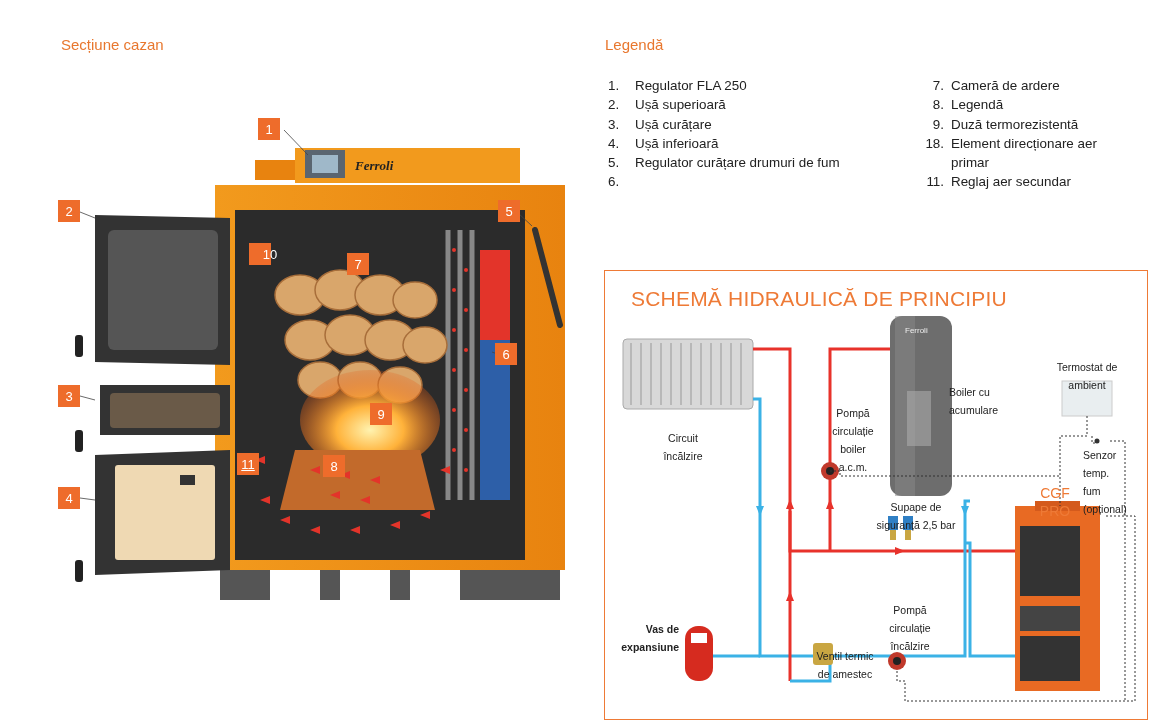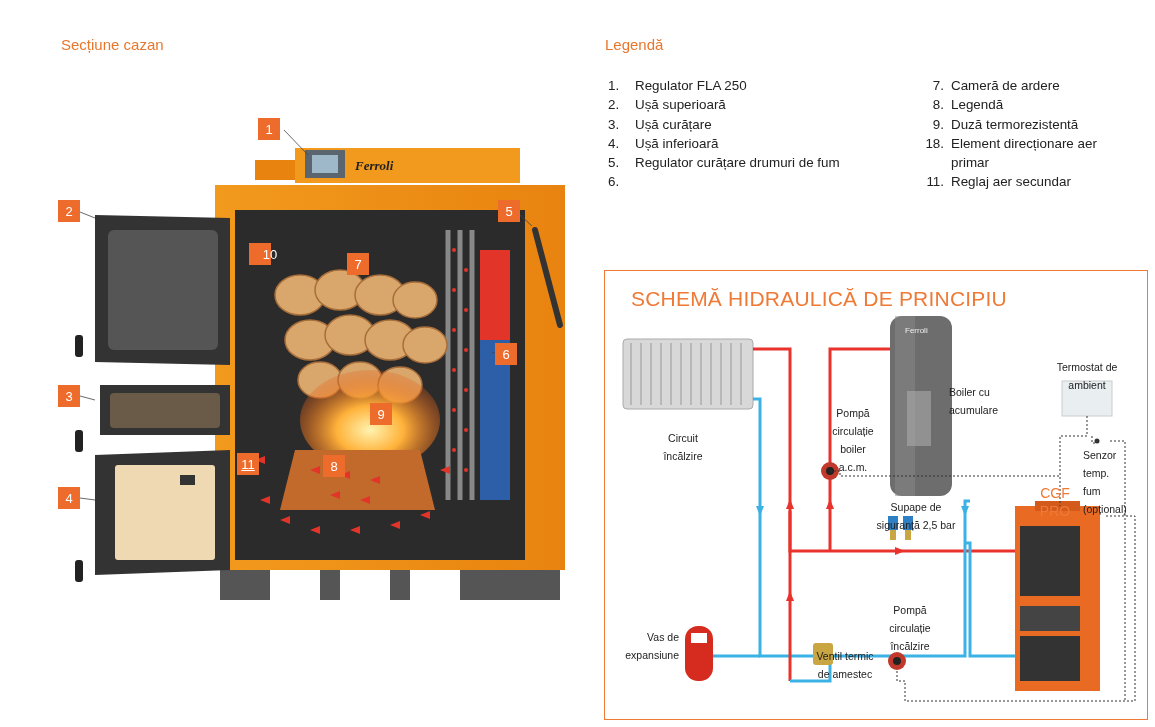--- a/index.html
+++ b/index.html
@@ -321,21 +321,21 @@
 acumulare</div>
   <div class="scheme-label" style="left:442px; top:87px; width:80px;">Termostat de
 ambient</div>
   <div class="scheme-label" style="left:478px; top:175px; width:60px; text-align:left;">Senzor
 temp.
 fum
 (opțional)</div>
   <div class="scheme-label" style="left:256px; top:215px; width:110px;margin-top:12px;">Supape de
 siguranță 2,5 bar</div>
   <div class="scheme-label" style="left:420px; top:213px; width:60px; color:#ee7a36; font-size:14px;">CGF PRO</div>
-  <div class="scheme-label" style="left:4px; top:357px; width:70px; text-align:right;">Vas de
+  <div class="scheme-label" style="left:4px; top:349px; width:70px; text-align:right;font-weight:bold;">Vas de
 expansiune</div>
   <div class="scheme-label" style="left:200px; top:348px; width:80px;margin-top:28px;">Ventil termic
 de amestec</div>
   <div class="scheme-label" style="left:275px; top:330px; width:60px;">Pompă
 circulație
 încălzire</div>
 </div>
 
 <style>.scheme-label { white-space: pre-line; }</style>
 

